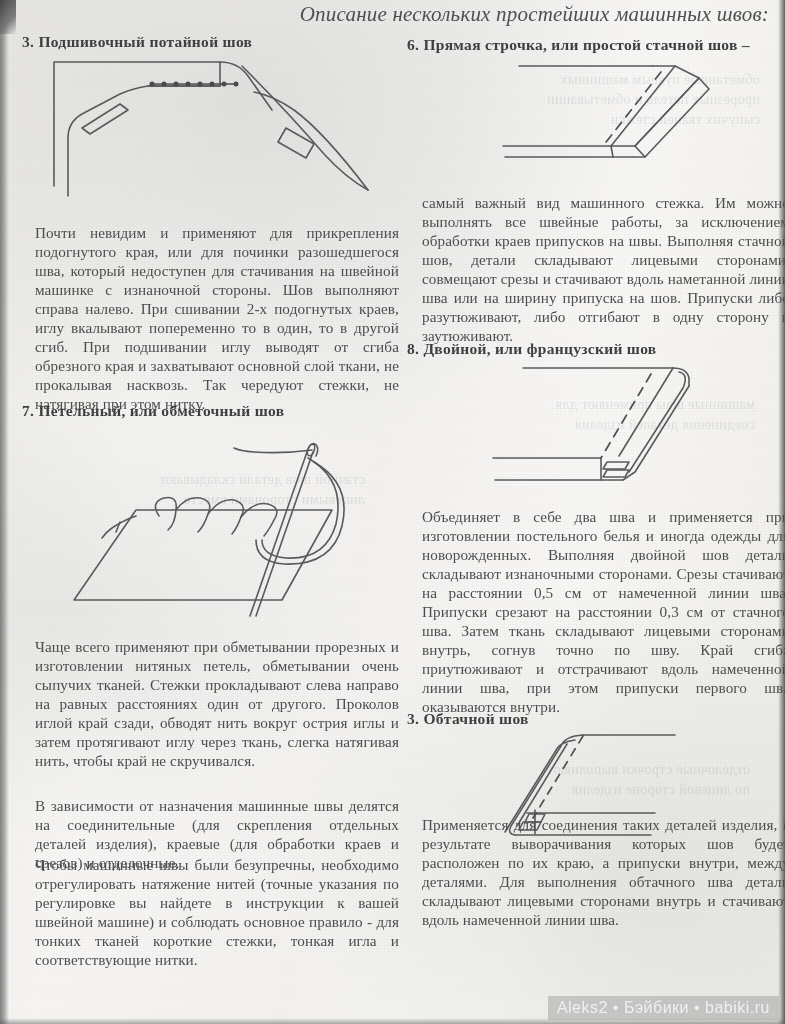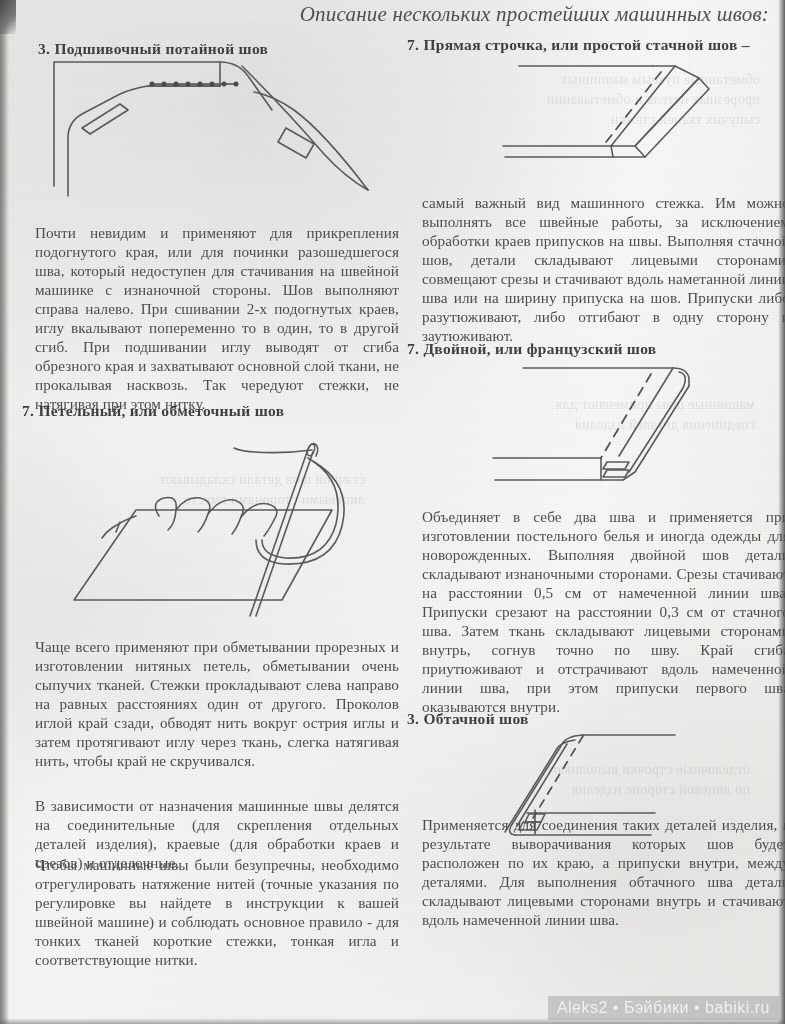--- a/index.html
+++ b/index.html
@@ -160,21 +160,21 @@
   <div class="paper-grain"></div>
   <div class="binding-edge"></div>
   <div class="binding-top"></div>
   <div class="right-edge"></div>
   <div class="bottom-edge"></div>
 
   <div class="header-italic">Описание нескольких простейших машинных швов:</div>
 
   <div class="col col-left">
 
-    <h2 class="sec-title abs" style="top:40px; left:8px;margin-left:16px;">3. Подшивочный потайной шов</h2>
+    <h2 class="sec-title abs" style="top:33px; left:8px;">3. Подшивочный потайной шов</h2>
 
     <div class="fig abs" style="top:48px; left:10px;">
       <svg width="360" height="150" viewBox="0 0 360 150" fill="none">
         <g stroke="#5a5a5a" stroke-width="1.6" fill="none" stroke-linejoin="round" stroke-linecap="round">
 
           <path d="M30 138 L30 14 L196 14 Q214 14 224 28 L248 62"></path>
 
           <path d="M44 148 L44 90 Q44 74 58 66 L96 46 Q110 40 124 38 L196 38"></path>
 
           <path d="M58 80 L96 56 L104 62 L66 86 Z"></path>
@@ -237,21 +237,21 @@
 
     <p class="body abs" style="top:622px; left:6px; width:364px;">Чаще всего применяют при обметывании прорезных и изготовлении нитяных петель, обметывании очень сыпучих тканей. Стежки прокладывают слева направо на равных расстояниях один от другого. Проколов иглой край сзади, обводят нить вокруг острия иглы и затем протягивают иглу через ткань, слегка натягивая нить, чтобы край не скручивался.</p>
 
     <p class="body abs" style="top:781px; left:6px; width:364px;">В зависимости от назначения машинные швы делятся на соединительные (для скрепления отдельных деталей изделия), краевые (для обработки краев и срезов) и отделочные.</p>
 
     <p class="body abs" style="top:840px; left:6px; width:364px;">Чтобы машинные швы были безупречны, необходимо отрегулировать натяжение нитей (точные указания по регулировке вы найдете в инструкции к вашей швейной машине) и соблюдать основное правило - для тонких тканей короткие стежки, тонкая игла и соответствующие нитки.</p>
   </div>
 
   <div class="col col-right">
 
-    <h2 class="sec-title abs" style="top:36px; left:2px;">7. Прямая строчка, или простой стачной шов –</h2>
+    <h2 class="sec-title abs" style="top:36px; left:2px;">6. Прямая строчка, или простой стачной шов –</h2>
 
     <div class="fig abs" style="top:58px; left:78px;">
       <svg width="290" height="115" viewBox="0 0 290 115" fill="none">
         <g stroke="#5a5a5a" stroke-width="1.6" fill="none" stroke-linejoin="round" stroke-linecap="round">
 
           <path d="M36 8 L170 8"></path>
           <path d="M170 8 L192 8"></path>
 
           <path d="M192 8 L128 88 L152 88 L216 20 Z"></path>
 
@@ -264,21 +264,21 @@
         </g>
 
         <g stroke="#4f4f4f" stroke-width="1.7" stroke-linecap="round" stroke-dasharray="9 7" fill="none">
           <path d="M178 14 L120 88"></path>
         </g>
       </svg>
     </div>
 
     <p class="body abs" style="top:178px; left:2px; width:368px;">самый важный вид машинного стежка. Им можно выполнять все швейные работы, за исключением обработки краев припусков на швы. Выполняя стачной шов, детали складывают лицевыми сторонами, совмещают срезы и стачивают вдоль наметанной линии шва или на ширину припуска на шов. Припуски либо разутюживают, либо отгибают в одну сторону и заутюживают.</p>
 
-    <h2 class="sec-title abs" style="top:340px; left:2px;">7. Двойной, или французский шов</h2>
+    <h2 class="sec-title abs" style="top:340px; left:2px;">8. Двойной, или французский шов</h2>
 
     <div class="fig abs" style="top:362px; left:78px;">
       <svg width="290" height="128" viewBox="0 0 290 128" fill="none">
         <g stroke="#5a5a5a" stroke-width="1.6" fill="none" stroke-linejoin="round" stroke-linecap="round">
 
           <path d="M40 6 L190 6 Q204 6 206 16 L206 24"></path>
 
           <path d="M206 24 L152 110 L140 118"></path>
 
           <path d="M196 10 Q206 12 200 26 L146 110"></path>

